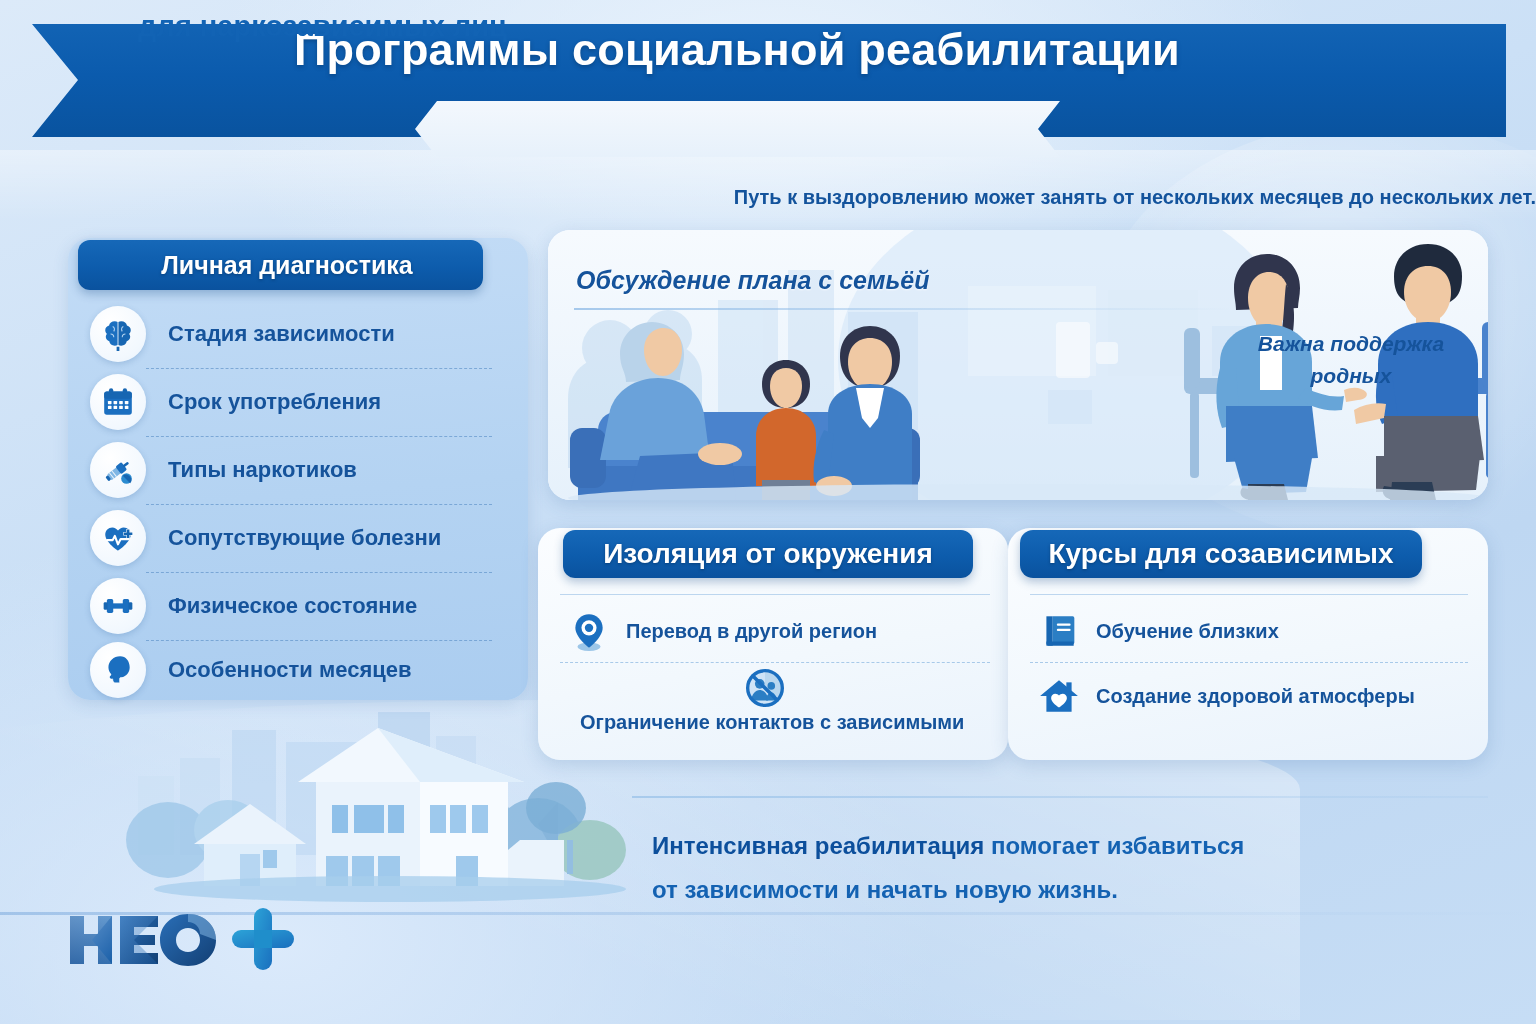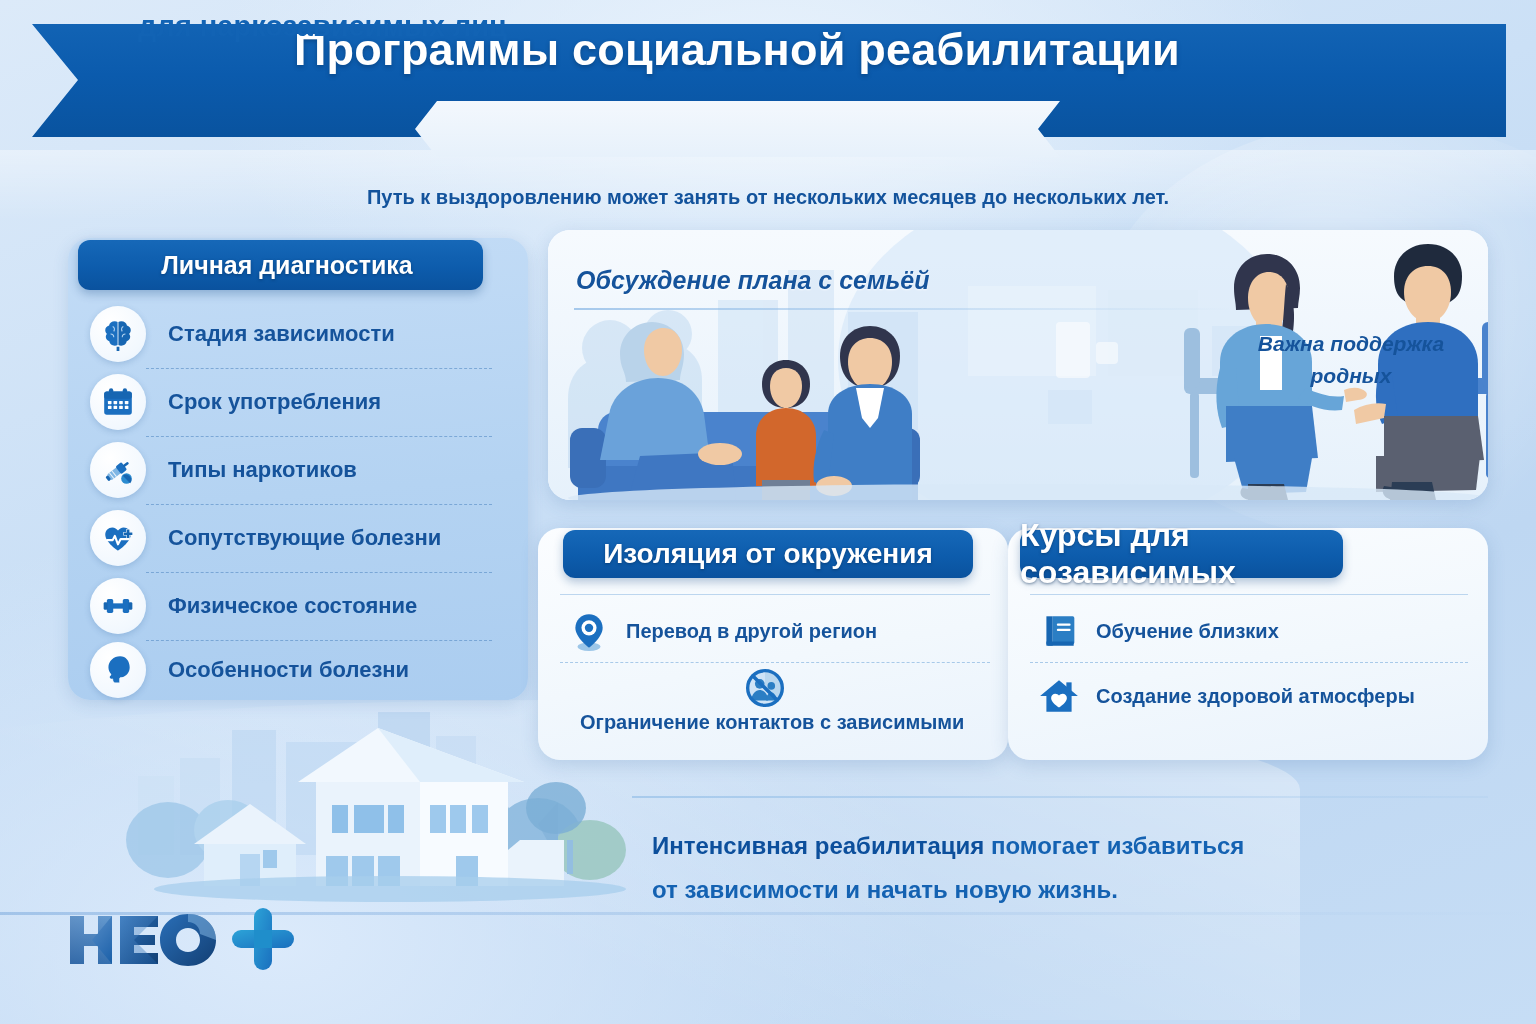--- a/index.html
+++ b/index.html
@@ -44,21 +44,21 @@
     position:absolute;left:415px;top:101px;width:645px;height:56px;
     background:linear-gradient(180deg,#f3f8fd 0%,#e7f1fb 100%);
     clip-path:polygon(22px 0,645px 0,623px 28px,645px 56px,22px 56px,0 28px);
     box-shadow:0 3px 8px rgba(20,70,130,.18);
   }
   .subribbon-text{
     position:absolute;left:0;top:10px;width:645px;text-align:center;
     font-size:29px;font-weight:bold;color:#1263b4;
   }
   .lede{
-    position:absolute;left:0;top:186px;width:1536px;text-align:center;
+    position:absolute;left:0;top:186px;width:1536px;text-align:right;
     font-size:20px;color:#13539c;font-weight:bold;
   }
 
   
   .panel-left{
     position:absolute;left:68px;top:238px;width:460px;height:462px;
     border-radius:22px;
     background:linear-gradient(175deg,#c3dcf6 0%,#b4d3f2 55%,#abcdf0 100%);
     box-shadow:0 4px 16px rgba(50,100,160,.16);
   }
@@ -98,21 +98,21 @@
   .hero-note{
     position:absolute;right:22px;top:98px;width:230px;text-align:center;
     font-size:21px;line-height:1.5;font-weight:bold;color:#15539b;z-index:4;
   }
   .hero-art{position:absolute;left:0;top:0;width:940px;height:270px;z-index:1;}
 
   
   .card-iso{left:538px;top:528px;width:470px;height:232px;}
   .card-cod{left:1008px;top:528px;width:480px;height:232px;}
   .pill-iso{left:563px;top:530px;width:410px;height:48px;font-size:28px;}
-  .pill-cod{left:1020px;top:530px;width:323px;height:48px;font-size:32px;}
+  .pill-cod{left:1020px;top:530px;width:402px;height:48px;font-size:28px;border-radius:13px;}
 
   .crow{position:absolute;height:62px;display:flex;align-items:center;text-align:right;}
   .crow .cico{width:46px;height:46px;flex:0 0 46px;display:flex;align-items:center;justify-content:center;}
   .crow .cico svg{width:42px;height:42px;display:block;}
   .crow .ctxt{margin-left:14px;font-size:20px;color:#15539b;font-weight:bold;white-space:nowrap;}
   .crule{position:absolute;height:0;border-top:1px solid rgba(150,190,228,.6);}
   .cdash{position:absolute;height:0;border-top:1px dashed rgba(150,190,228,.8);}
 
   
   .bottom-rule{position:absolute;left:632px;top:796px;width:856px;height:2px;
@@ -269,21 +269,21 @@
   </div>
   <div class="dash" style="top:640px"></div>
 
   <div class="lrow" style="top:638px">
     <span class="ico">
       <svg viewBox="0 0 32 32">
           <path d="M18 3c-6 0-11 4.6-11 10.4 0 2.6 1 4.6 2.3 6.2.6.8.4 1.4-.3 1.9-.9.6-1.1 1.5-.3 2.2.6.5 1.5.6 2.3.5.3 2 .6 3.8 3 3.8h3.4v-3.4c0-1 .6-1.5 1.6-1.7 5.3-1 8-5 8-9.6C27 7.5 23.4 3 18 3z" fill="#1b6fc0"></path>
           <path d="M11 24.2c.3 2 .6 3.8 3 3.8h3.4v-3.4c0-1 .6-1.5 1.6-1.7" fill="none" stroke="#ffffff" stroke-width=".8" opacity=".5"></path>
         </svg>
     </span>
-    <span class="txt">Особенности болезни</span>
+    <span class="txt">Особенности месяцев</span>
   </div>
 
   <div class="card card-hero">
     <svg class="hero-art" viewBox="0 0 940 270">
       <defs>
         <linearGradient id="wall" x1="0" y1="0" x2="0" y2="1">
           <stop offset="0" stop-color="#f6fafe"></stop>
             <stop offset="1" stop-color="#e6f1fb"></stop>
         </linearGradient>
       </defs>

